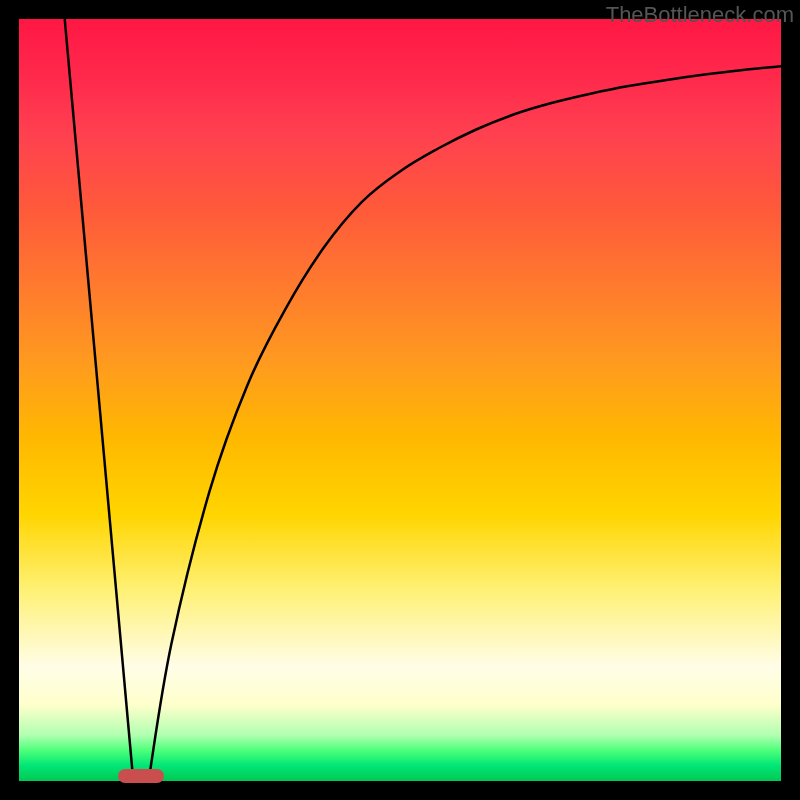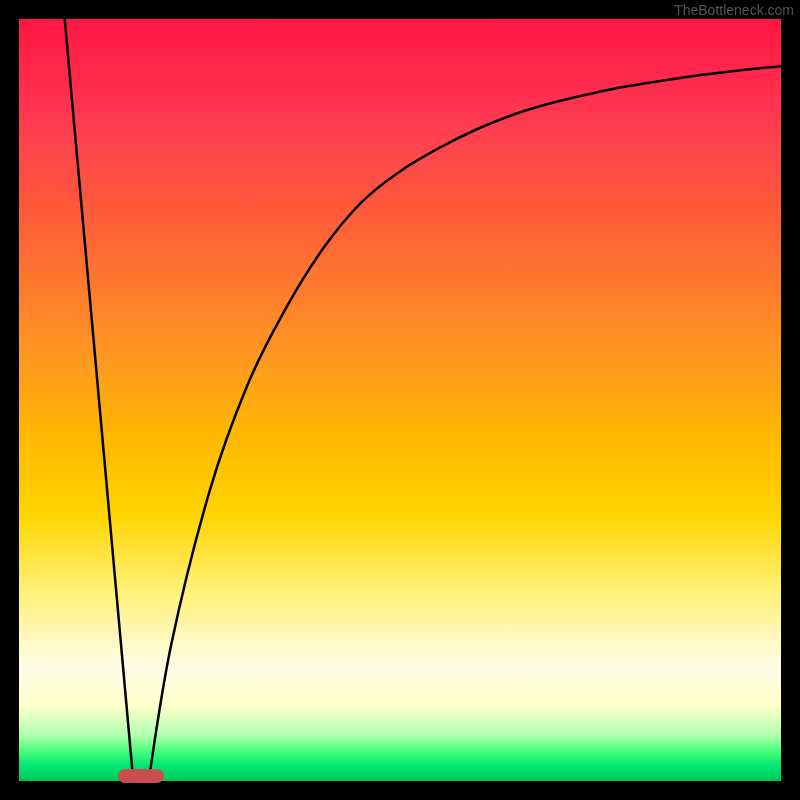--- a/index.html
+++ b/index.html
@@ -40,21 +40,21 @@
       #4cff7a 96%,
       #00e676 98%,
       #00c853 100%
     );
   }
   .watermark {
     position: absolute;
     top: 2px;
     right: 6px;
     font-family: Arial, sans-serif;
-    font-size: 14px;
+    font-size: 22px;
     font-weight: 500;
     color: #555;
     z-index: 10;
   }
   svg {
     position: absolute;
     top: 0;
     left: 0;
     width: 100%;
     height: 100%;

